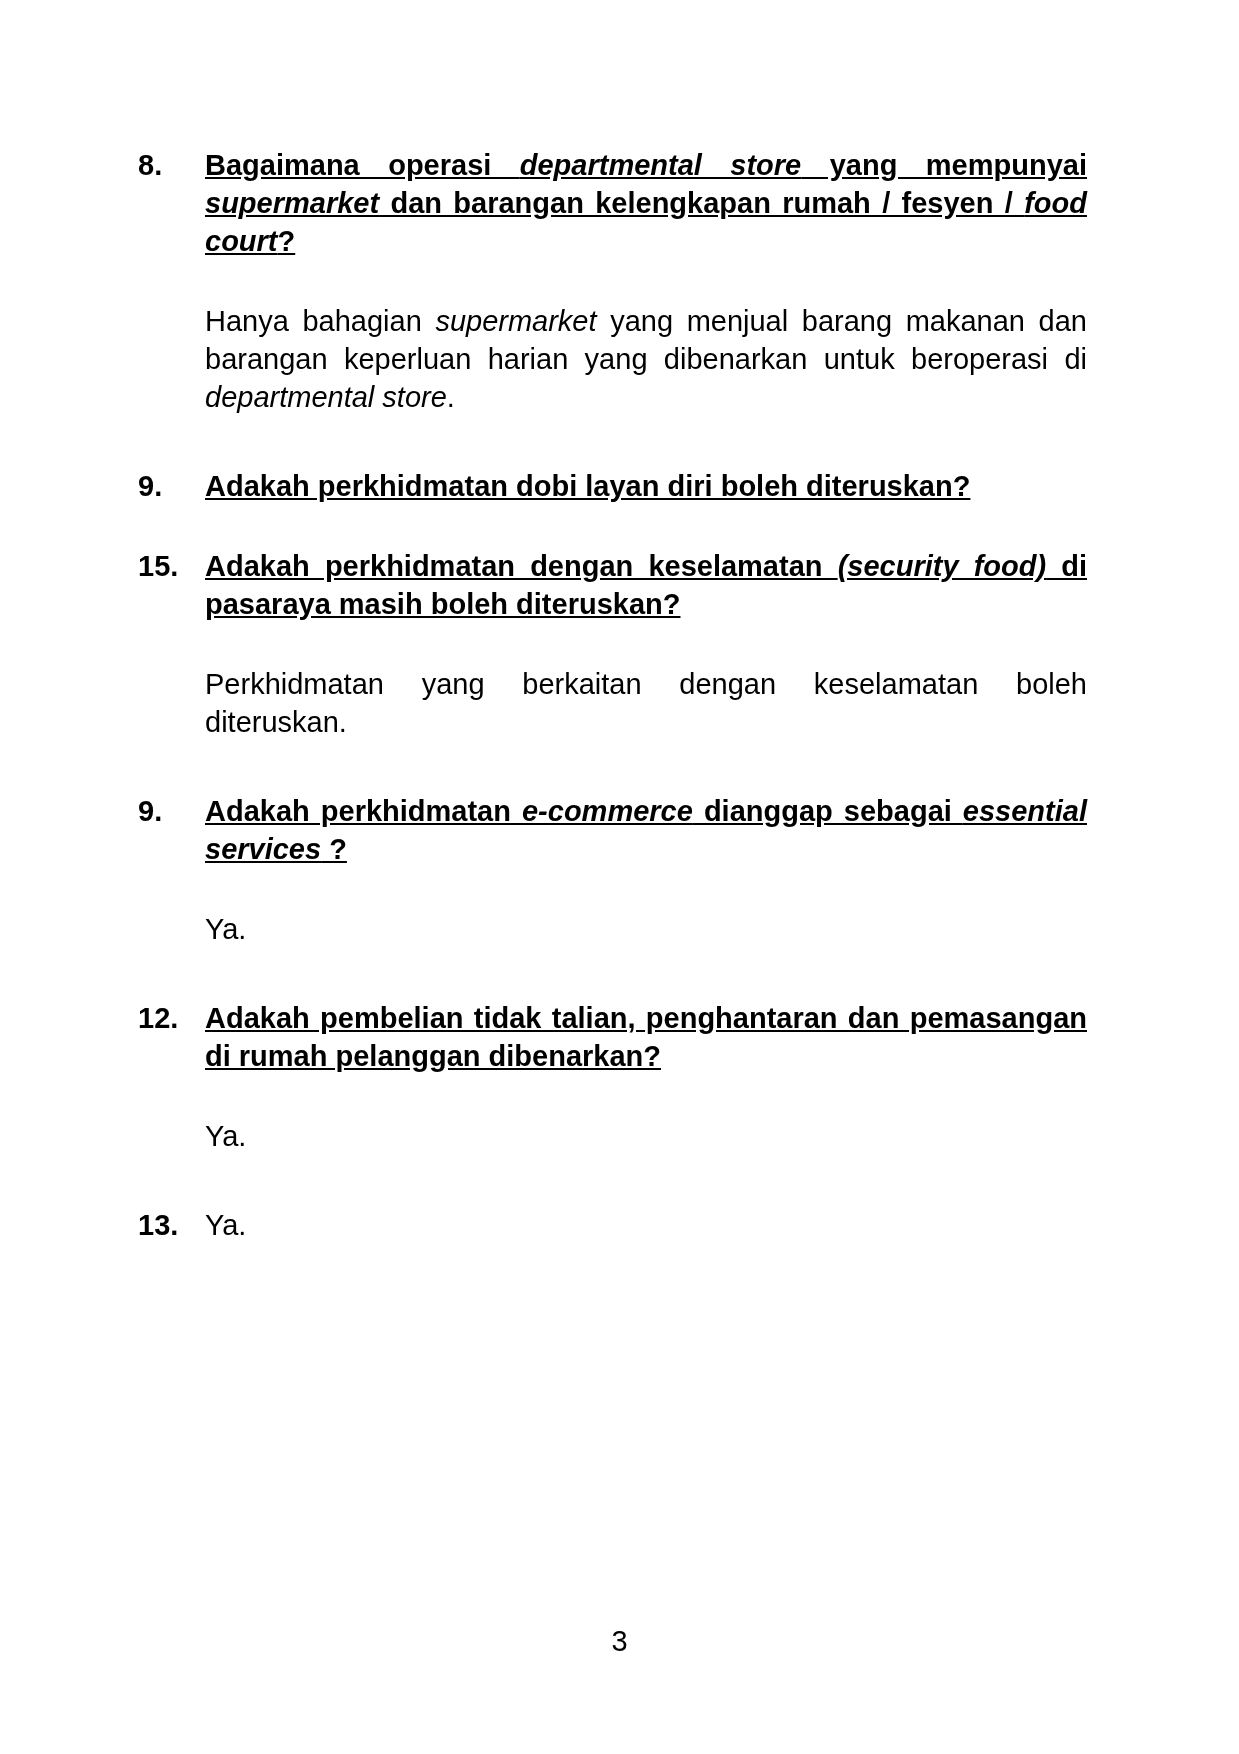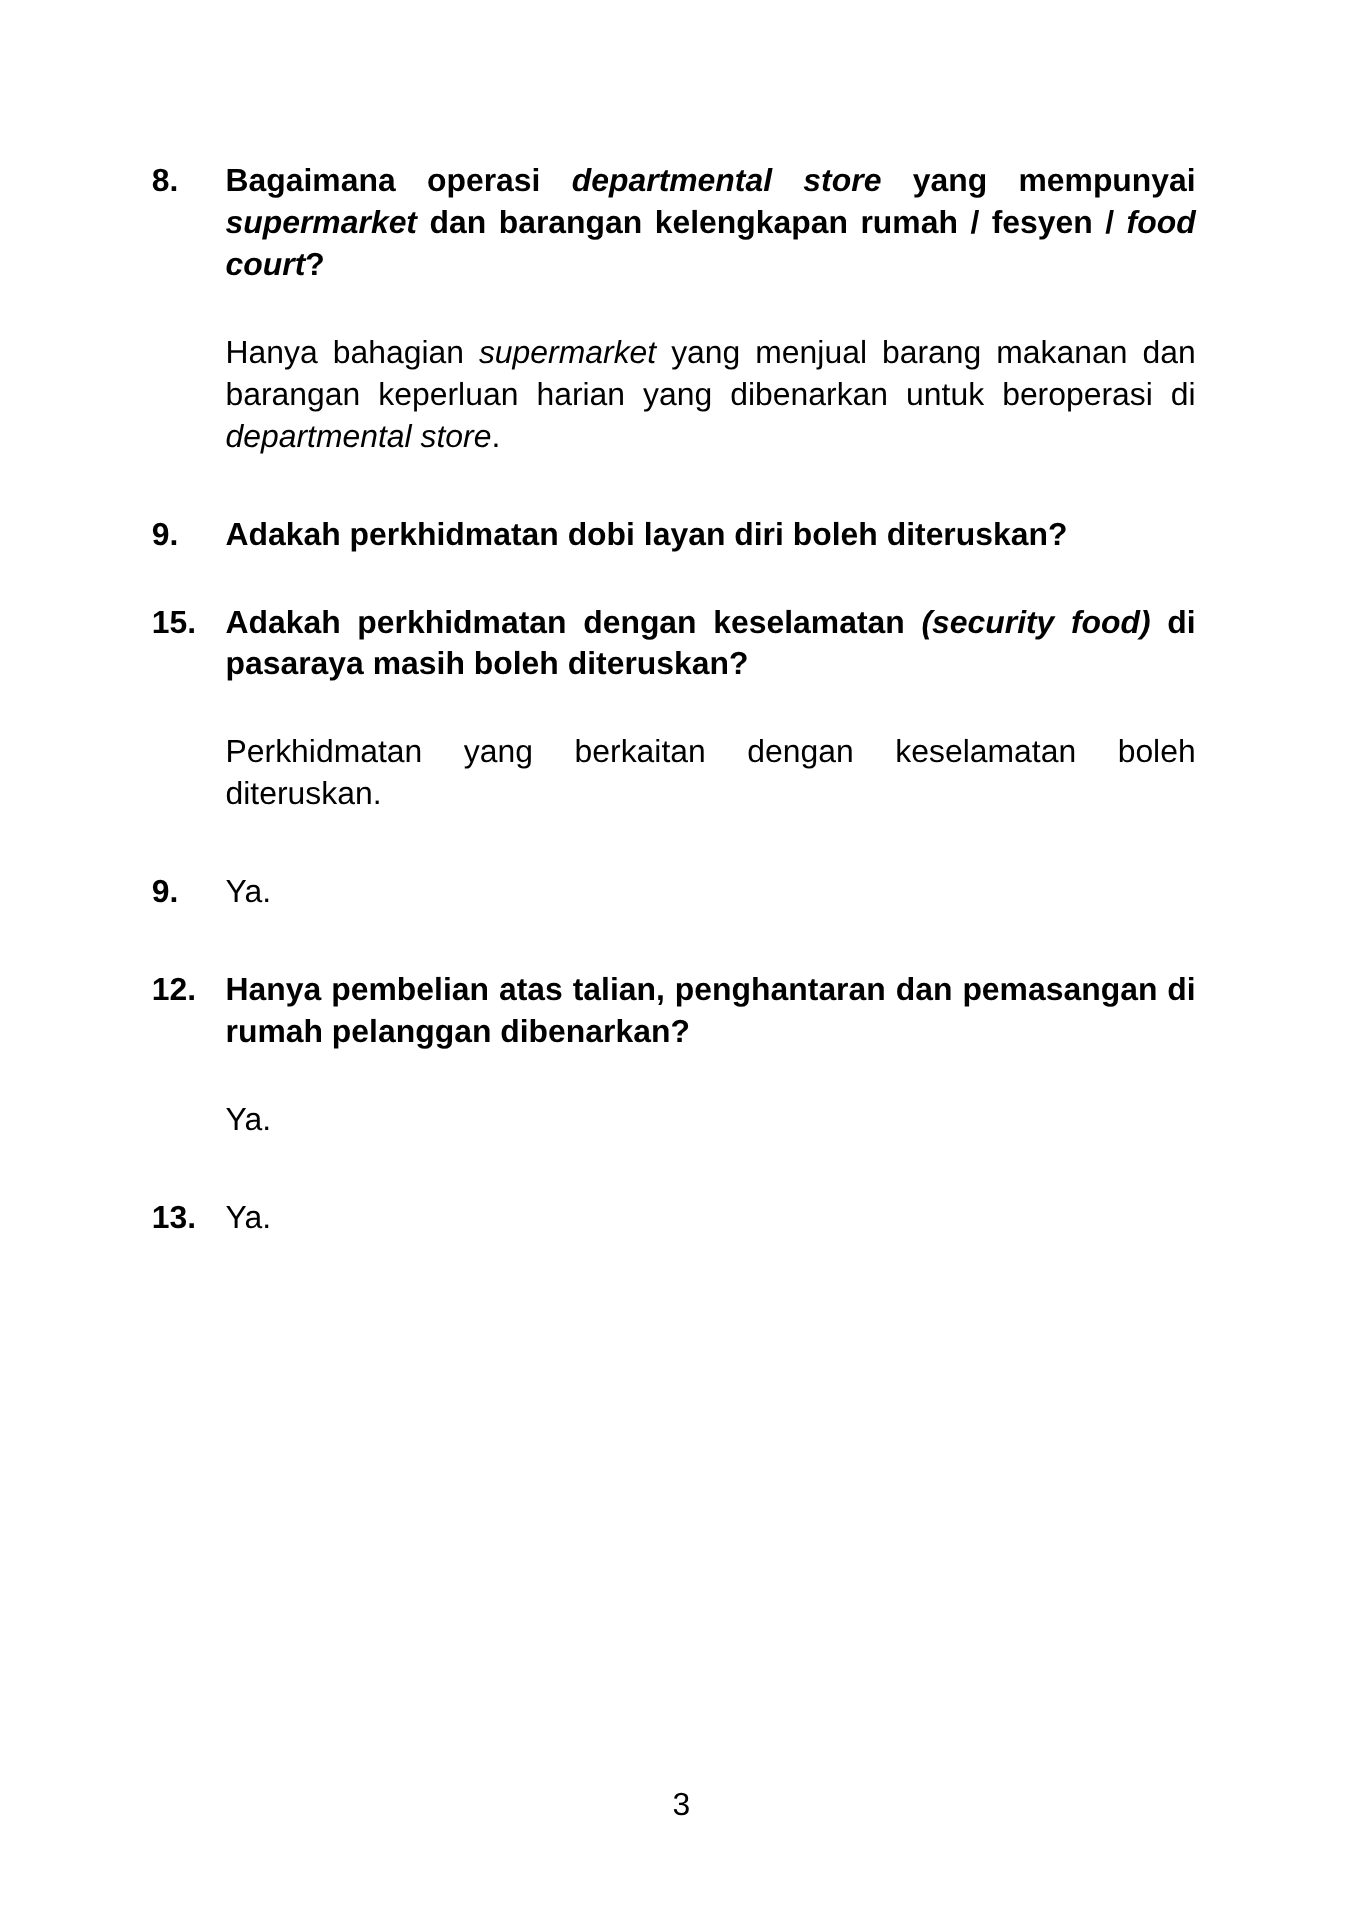--- a/index.html
+++ b/index.html
@@ -16,20 +16,21 @@
     padding: 146px 152px 0 138px;
     overflow: hidden;
   }
   .faq-item { display: flex; align-items: flex-start; }
   .faq-num  { flex: 0 0 67px; font-weight: 700; }
   .faq-body { flex: 1 1 auto; min-width: 0; }
   p.question {
     margin: 0 0 42px 0;
     font-weight: 700;
     text-align: justify;
+    text-decoration: underline;
   }
   p.answer {
     margin: 0 0 51px 0;
     font-weight: 400;
     text-align: justify;
   }
   .faq-item:last-child p.answer { margin-bottom: 0; }
   .it { font-style: italic; }
   .page-number {
     position: absolute;
@@ -61,27 +62,28 @@
       <div class="faq-item">
         <div class="faq-num">15.</div>
         <div class="faq-body">
           <p class="question"><span>Adakah perkhidmatan dengan keselamatan </span><span class="it">(security food)</span><span> di pasaraya masih boleh diteruskan?</span></p>
           <p class="answer"><span>Perkhidmatan yang berkaitan dengan keselamatan boleh diteruskan.</span></p>
         </div>
       </div>
       <div class="faq-item">
         <div class="faq-num">9.</div>
         <div class="faq-body">
+          <p class="question"><span>Adakah perkhidmatan </span><span class="it">e-commerce</span><span> dianggap sebagai </span><span class="it">essential services</span><span> ?</span></p>
           <p class="answer"><span>Ya.</span></p>
         </div>
       </div>
       <div class="faq-item">
         <div class="faq-num">12.</div>
         <div class="faq-body">
-          <p class="question"><span>Hanya pembelian atas talian, penghantaran dan pemasangan di rumah pelanggan dibenarkan?</span></p>
+          <p class="question"><span>Adakah pembelian tidak talian, penghantaran dan pemasangan di rumah pelanggan dibenarkan?</span></p>
           <p class="answer"><span>Ya.</span></p>
         </div>
       </div>
       <div class="faq-item">
         <div class="faq-num">13.</div>
         <div class="faq-body">
           <p class="answer"><span>Ya.</span></p>
         </div>
       </div>
     </main>

